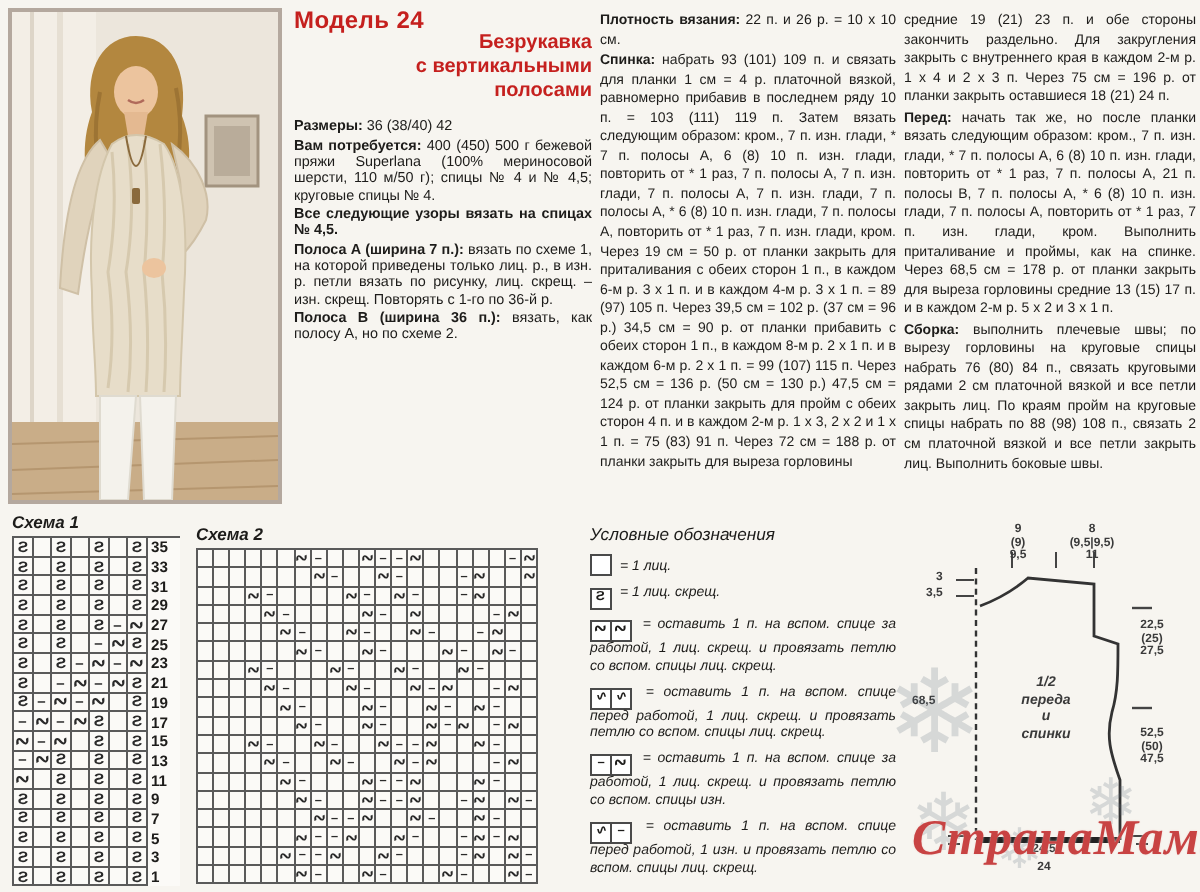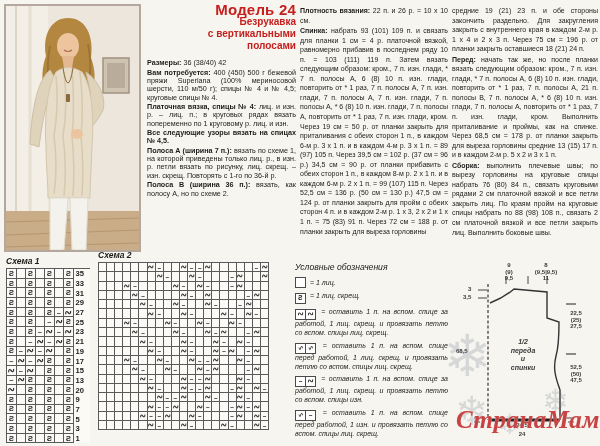--- a/index.html
+++ b/index.html
@@ -6,22 +6,22 @@
   .page{position:relative;width:600px;height:446px;background:#f7f5f0;
         font-family:"Liberation Sans",sans-serif;color:#1d1c1a;overflow:hidden;}
   
   .photo{position:absolute;left:4px;top:4px;width:137px;height:248px;
          border:2px solid #b4a89e;background:#eee8df;box-sizing:border-box;}
   
   .col{position:absolute;text-align:justify;}
   .col p{margin:0 0 1px 0;}
   .lead{font-weight:bold;}
   .col1{left:147px;top:6px;width:149px;font-size:7.2px;line-height:8.35px;}
-  .col1 .title{font-size:15px;font-weight:bold;color:#c5201e;letter-spacing:.2px;
-               margin:0 0 2px 0;text-align:right;}
+  .col1 .title{font-size:12px;font-weight:bold;color:#c5201e;letter-spacing:.2px;
+               margin:0 0 2px 0;text-align:left;}
   .col1 .subtitle{font-size:10px;line-height:12px;font-weight:bold;color:#c5201e;
                   margin:0 0 7px 0;text-align:right;}
   .col2{left:300px;top:6px;width:148px;font-size:7px;line-height:9.55px;}
   .col3{left:452px;top:6px;width:146px;font-size:7px;line-height:9.55px;}
   
   .chartbox{position:absolute;}
   .chart-label{font-size:8.5px;font-weight:bold;font-style:italic;margin-bottom:2px;}
   .cgrid{display:inline-block;border-left:1px solid #5a5a5a;border-top:1px solid #5a5a5a;background:#fbfaf7;}
   .crow{display:flex;align-items:center;}
   .cell{box-sizing:border-box;border-right:1px solid #5a5a5a;border-bottom:1px solid #5a5a5a;
@@ -99,21 +99,20 @@
   </div>
 
   <div class="col col1">
     <div class="title">Модель 24</div>
     <div class="subtitle" style="white-space: pre;">Безрукавка
 с вертикальными
 полосами</div>
     <div>
         <p><span class="lead">Размеры:</span> 36 (38/40) 42</p>
         <p><span class="lead">Вам потребуется:</span> 400 (450) 500 г бежевой пряжи Superlana (100% мериносовой шерсти, 110 м/50 г); спицы № 4 и № 4,5; круговые спицы № 4.</p>
-        <p><span class="lead">Платочная вязка, спицы № 4:</span> лиц. и изн. р. – лиц. п.; в круговых рядах вязать попеременно по 1 круговому р. лиц. и изн.</p>
         <p><span class="lead">Все следующие узоры вязать на спицах № 4,5.</span></p>
         <p><span class="lead">Полоса А (ширина 7 п.):</span> вязать по схеме 1, на которой приведены только лиц. р., в изн. р. петли вязать по рисунку, лиц. скрещ. – изн. скрещ. Повторять с 1-го по 36-й р.</p>
         <p><span class="lead">Полоса В (ширина 36 п.):</span> вязать, как полосу А, но по схеме 2.</p>
       </div>
   </div>
 
   <div class="col col2">
     <div>
         <p><span class="lead">Плотность вязания:</span> 22 п. и 26 р. = 10 х 10 см.</p>
         <p><span class="lead">Спинка:</span> набрать 93 (101) 109 п. и связать для планки 1 см = 4 р. платочной вязкой, равномерно прибавив в последнем ряду 10 п. = 103 (111) 119 п. Затем вязать следующим образом: кром., 7 п. изн. глади, * 7 п. полосы А, 6 (8) 10 п. изн. глади, повторить от * 1 раз, 7 п. полосы А, 7 п. изн. глади, 7 п. полосы А, 7 п. изн. глади, 7 п. полосы А, * 6 (8) 10 п. изн. глади, 7 п. полосы А, повторить от * 1 раз, 7 п. изн. глади, кром. Через 19 см = 50 р. от планки закрыть для приталивания с обеих сторон 1 п., в каждом 6-м р. 3 х 1 п. и в каждом 4-м р. 3 х 1 п. = 89 (97) 105 п. Через 39,5 см = 102 р. (37 см = 96 р.) 34,5 см = 90 р. от планки прибавить с обеих сторон 1 п., в каждом 8-м р. 2 х 1 п. и в каждом 6-м р. 2 х 1 п. = 99 (107) 115 п. Через 52,5 см = 136 р. (50 см = 130 р.) 47,5 см = 124 р. от планки закрыть для пройм с обеих сторон 4 п. и в каждом 2-м р. 1 х 3, 2 х 2 и 1 х 1 п. = 75 (83) 91 п. Через 72 см = 188 р. от планки закрыть для выреза горловины</p>
@@ -367,21 +366,21 @@
             <span class="glyph-s">Ƨ</span>
           </span>
           <span class="cell"></span>
           <span class="cell">
             <span class="glyph-s">Ƨ</span>
           </span>
           <span class="cell"></span>
           <span class="cell">
             <span class="glyph-s">Ƨ</span>
           </span>
-          <span class="rnum">20</span>
+          <span class="rnum">11</span>
         </div><div class="crow">
           <span class="cell">
             <span class="glyph-s">Ƨ</span>
           </span>
           <span class="cell"></span>
           <span class="cell">
             <span class="glyph-s">Ƨ</span>
           </span>
           <span class="cell"></span>
           <span class="cell">
@@ -456,21 +455,21 @@
             <span class="glyph-s">Ƨ</span>
           </span>
           <span class="cell"></span>
           <span class="cell">
             <span class="glyph-s">Ƨ</span>
           </span>
           <span class="rnum">1</span>
         </div></div>
   </div>
 
-  <div class="chartbox c2" style="left:98px;top:250px">
+  <div class="chartbox c2" style="left:98px;top:262px">
     <div class="chart-label">Схема 2</div>
     <div class="cgrid" id="grid2"><div class="crow">
           <span class="cell"></span>
           <span class="cell"></span>
           <span class="cell"></span>
           <span class="cell"></span>
           <span class="cell"></span>
           <span class="cell"></span>
           <span class="cell">
             <span class="glyph-z">∿</span>

